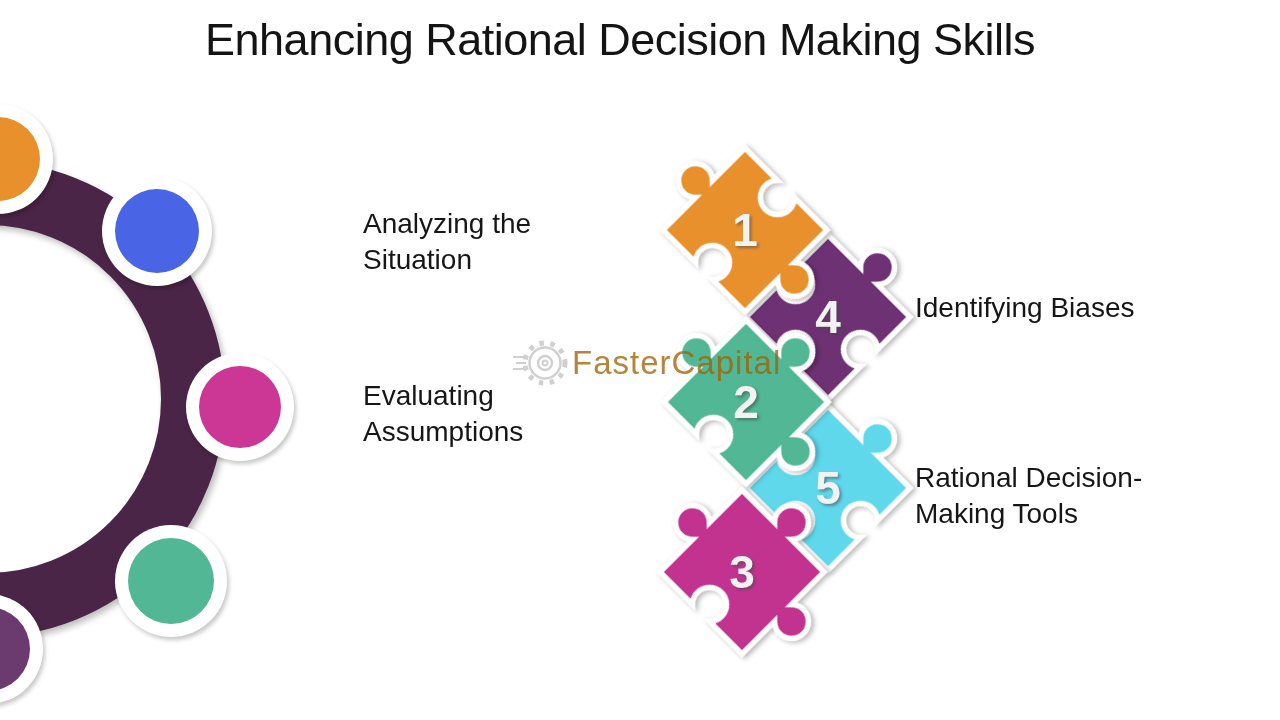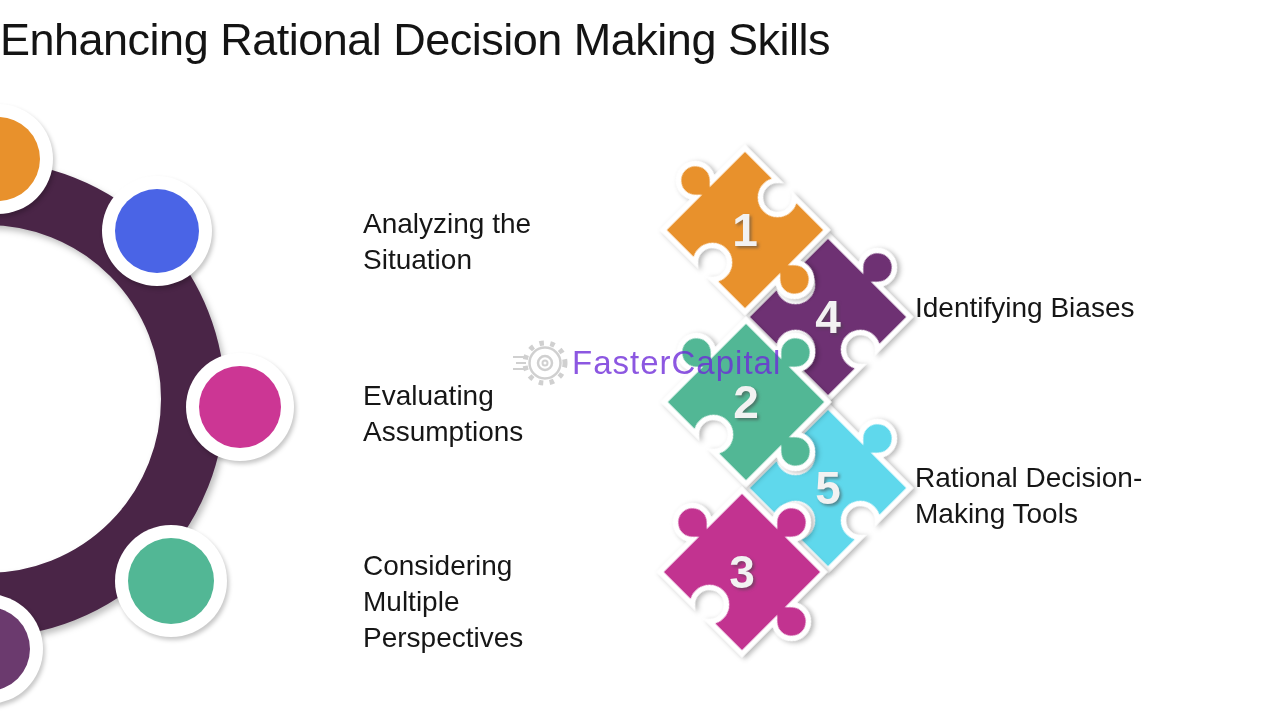--- a/index.html
+++ b/index.html
@@ -2,21 +2,21 @@
 <html><head>
 <meta charset="utf-8">
 <style>
   html,body { margin:0; padding:0; background:#ffffff; }
   .slide {
     position:relative; width:1280px; height:720px; overflow:hidden;
     background:#ffffff; font-family:"Liberation Sans", sans-serif;
   }
   .title {
     position:absolute; top:10px; left:0; width:1240px;
-    font-size:45px; line-height:60px;
+    text-align:center; font-size:45px; line-height:60px;
     color:#141414; letter-spacing:-0.5px; white-space:nowrap;
   }
   .label {
     position:absolute; font-size:28px; line-height:36px; color:#161616;
   }
   #label-step1 { left:363px; top:206px; width:200px; }
   #label-step2 { left:363px; top:378px; width:210px; }
   #label-step3 { left:363px; top:548px; width:205px; }
   #label-step4 { left:915px; top:290px; width:270px; }
   #label-step5 { left:915px; top:460px; width:245px; }
@@ -27,21 +27,21 @@
   .pz      { filter: drop-shadow(1px 3px 2.5px rgba(0,0,0,0.28)); }
   .num {
     font-family:"Liberation Sans", sans-serif; font-weight:bold; font-size:46px;
     fill:#f2f2f2; filter: drop-shadow(2px 2px 1.5px rgba(70,70,70,0.55));
   }
   .wm {
     position:absolute; left:512px; top:336px; height:54px;
     display:flex; align-items:center; z-index:6; opacity:0.78;
   }
   .wm-text {
-    font-size:33px; color:#6d28d9; letter-spacing:1px; margin-left:2px;
+    font-size:33px; color:#a16207; letter-spacing:1px; margin-left:2px;
     font-family:"Liberation Sans", sans-serif;
   }
 </style>
 </head>
 <body>
 
 <div class="slide">
 
   <div class="title">Enhancing Rational Decision Making Skills</div>
 
@@ -59,21 +59,20 @@
 
     <circle class="halo" cx="171" cy="581" r="56" fill="#ffffff"></circle>
     <circle cx="171" cy="581" r="43" fill="#52B795"></circle>
 
     <circle class="halo" cx="-12" cy="649" r="55" fill="#ffffff"></circle>
     <circle cx="-12" cy="649" r="42" fill="#6B3A6E"></circle>
   </svg>
 
   <div class="label" id="label-step1">Analyzing the Situation</div>
   <div class="label" id="label-step2">Evaluating Assumptions</div>
-  <div class="label" id="label-step3">Considering Multiple Perspectives</div>
 
   <svg class="puzzle" width="330" height="570" viewBox="620 115 330 570">
     <defs>
 
       <path id="pieceA" d="M -58,-58 L -12,-58 A 17 17 0 1 1 12,-58 L 58,-58
                            L 58,-12 A 17 17 0 1 0 58,12 L 58,58
                            L 12,58 A 17 17 0 1 1 -12,58 L -58,58
                            L -58,12 A 17 17 0 1 0 -58,-12 Z"></path>
 
       <path id="pieceB" d="M -58,-58 L -12,-58 A 17 17 0 1 1 12,-58 L 58,-58

